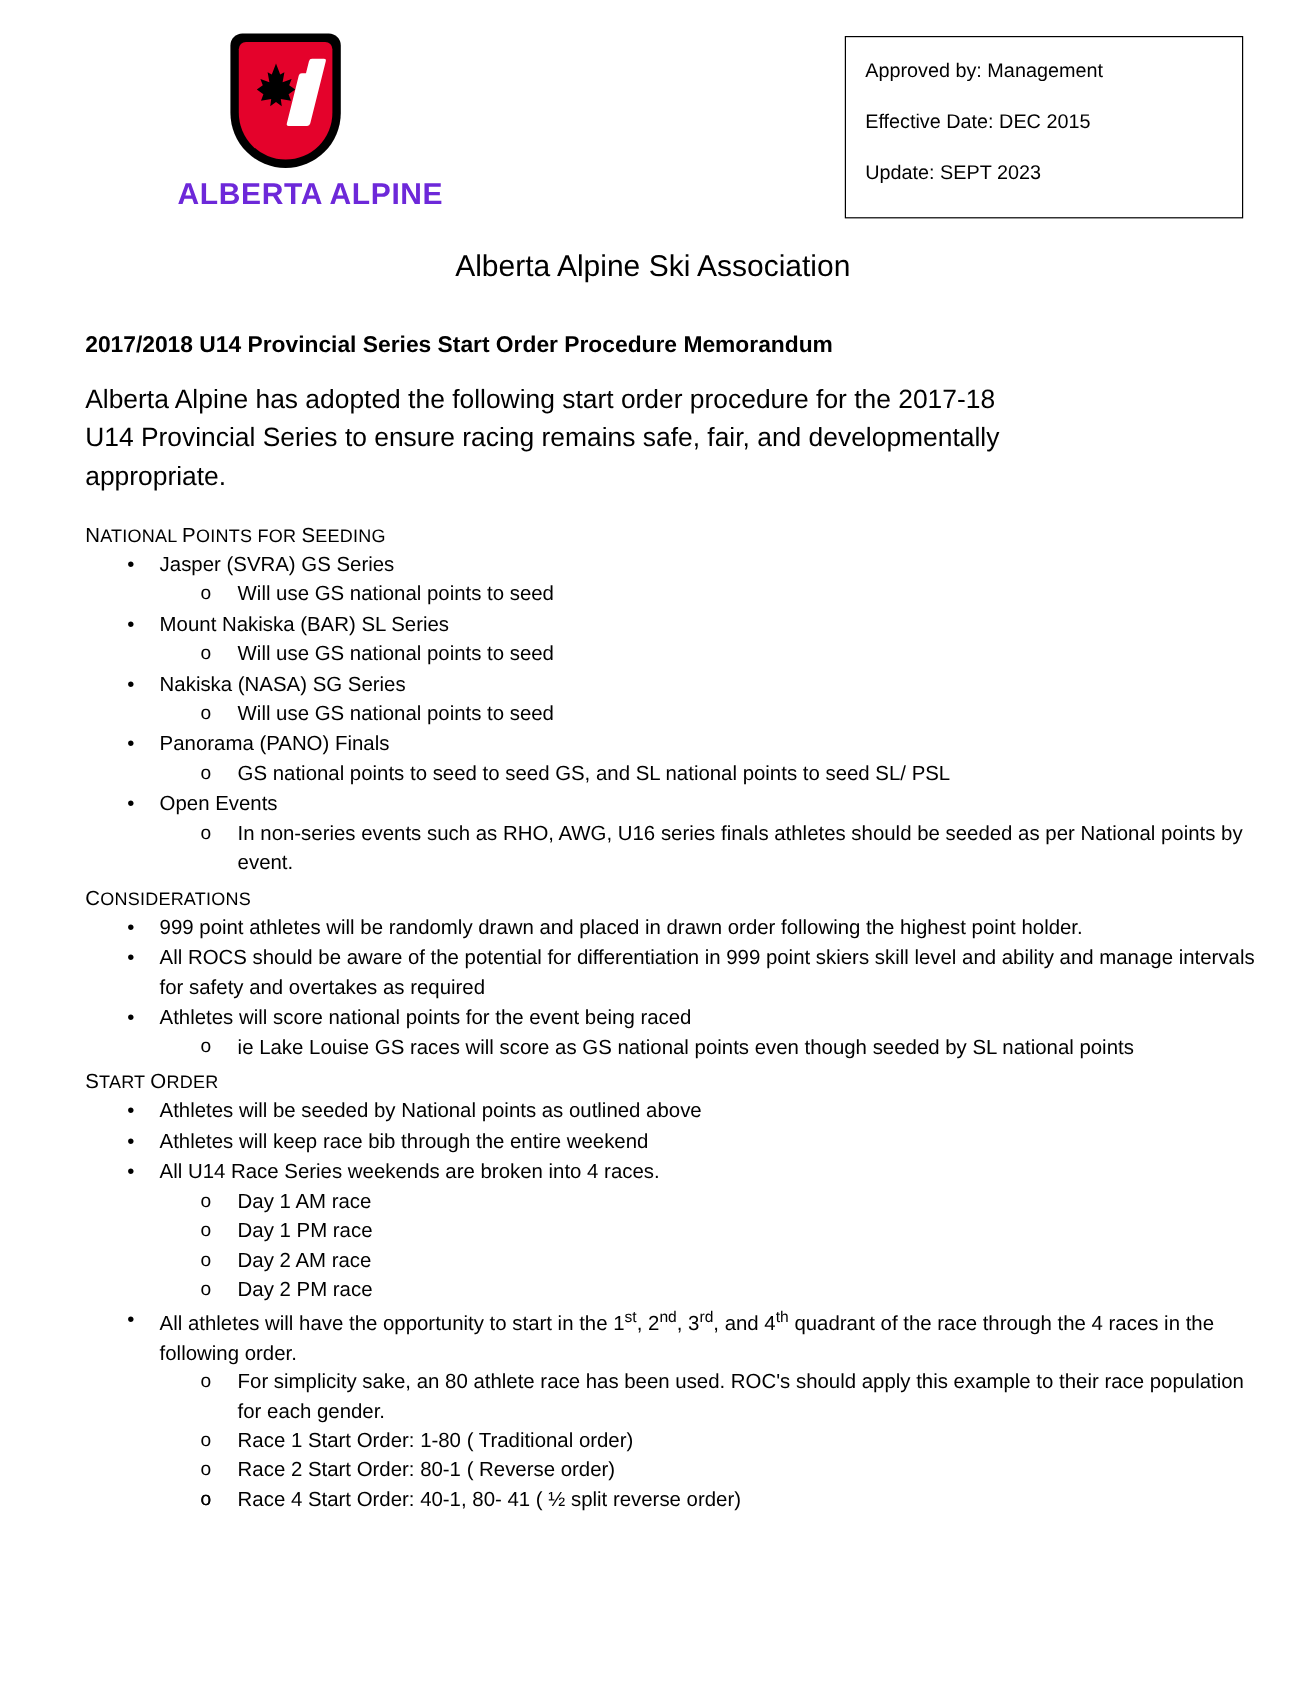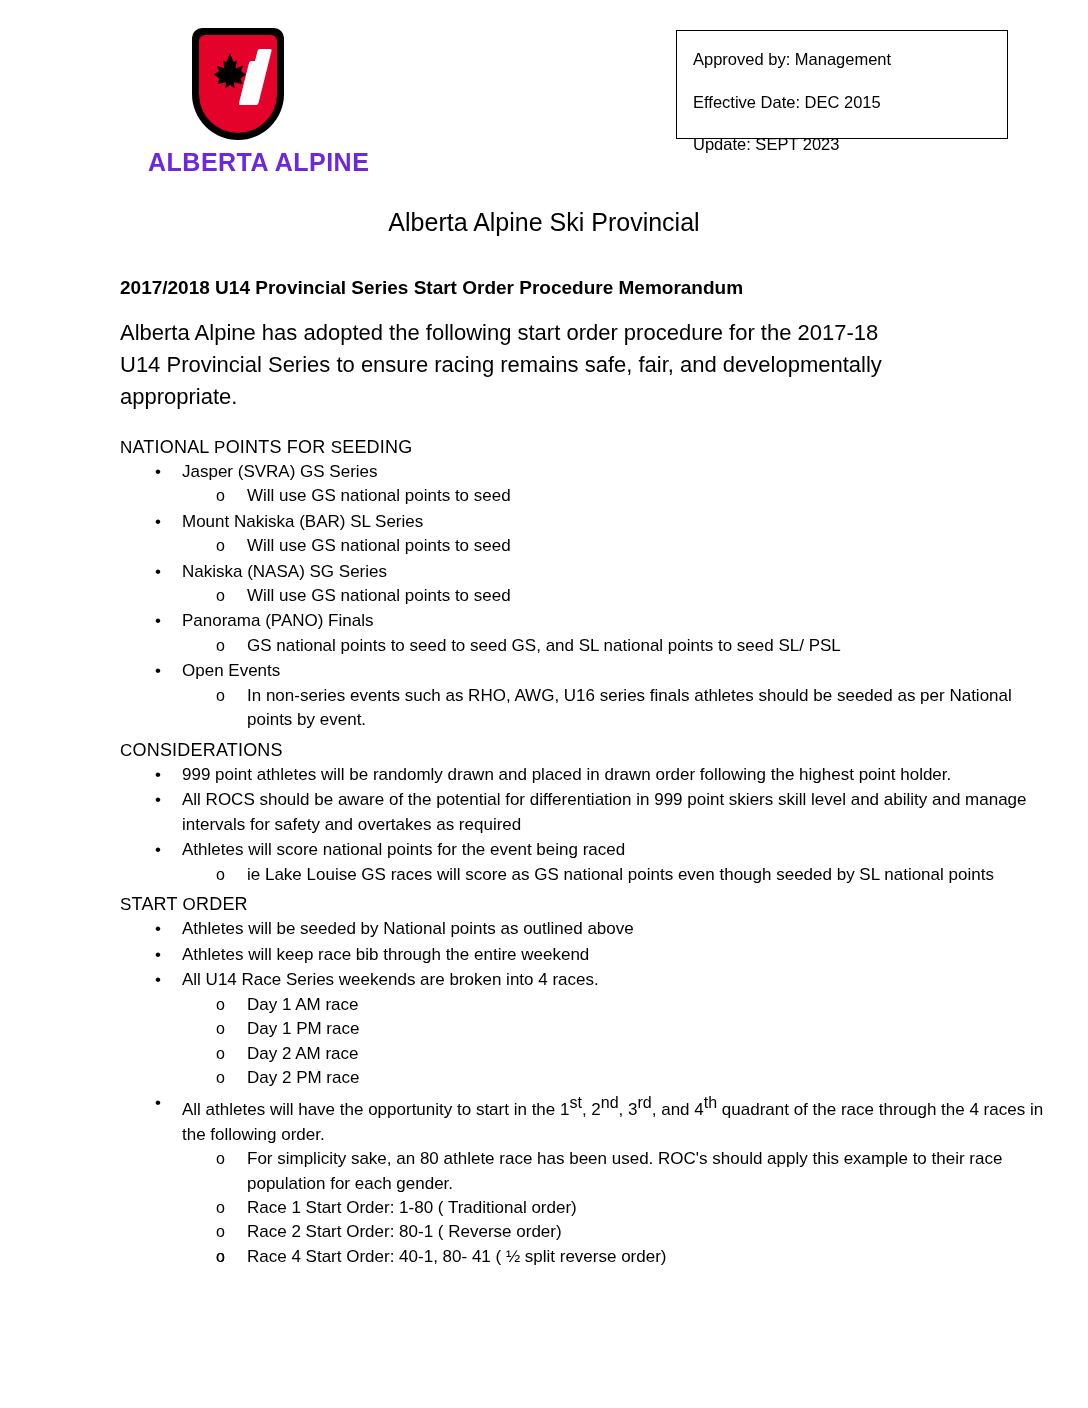--- a/index.html
+++ b/index.html
@@ -84,44 +84,44 @@
     font-family: "Liberation Sans", sans-serif;
     font-weight: bold;
     font-size: 25px;
     letter-spacing: 0.5px;
     color: #6d28d9;
     white-space: nowrap;
   }
 
   .approval-box {
     position: absolute;
-    left: 676px;
+    left: 704px;
     top: 30px;
     width: 332px;
-    height: 109px;
+    height: 152px;
     border: 1px solid #000000;
     box-sizing: border-box;
     padding: 20px 0 0 16px;
   }
   .approval-line {
     font-size: 16.5px;
     line-height: 1.0;
     margin-bottom: 26px;
     font-family: "Liberation Sans", sans-serif;
   }
 
   
   .doc-title {
     text-align: center;
     font-size: 25px;
     margin: 18px 0 0 0;
     font-family: "Liberation Sans", sans-serif;
   }
   .content {
-    padding: 0 40px 0 120px;
+    padding: 0 40px 0 71px;
   }
   .memo-title {
     font-size: 19px;
     font-weight: bold;
     margin: 40px 0 18px 0;
   }
   .intro {
     font-size: 22px;
     line-height: 1.45;
     margin: 0 0 24px 0;
@@ -131,21 +131,21 @@
   
   .section-head {
     font-size: 17px;
     margin: 0 0 2px 0;
     letter-spacing: 0.2px;
   }
   .section-head .first {
     font-size: 17px;
   }
   .section-head .rest {
-    font-size: 18px;
+    font-size: 15px;
   }
   .section-intro {
     font-size: 17px;
     line-height: 1.42;
     margin: 0 0 0 10px;
     max-width: 790px;
   }
 
   ul.lvl1 {
     list-style: none;
@@ -180,21 +180,21 @@
   }
   ul.lvl2 > li > .bullet2 {
     position: absolute;
     left: 34px;
     top: 0;
     font-size: 16px;
     line-height: 1.44;
   }
   .txt { display: inline; }
   .sec-gap { height: 6px; }
-  sup { font-size: 16px; vertical-align: super; }
+  sup { font-size: 13px; vertical-align: super; }
 </style>
 </head>
 <body>
 
 <div class="page">
 
   <div class="header">
 
     <div class="logo-block">
       <div class="logo-shield">
@@ -209,21 +209,21 @@
       <div class="logo-text">ALBERTA ALPINE</div>
     </div>
 
     <div class="approval-box">
       <div class="approval-line">Approved by: Management</div>
       <div class="approval-line">Effective Date: DEC 2015</div>
       <div class="approval-line">Update: SEPT 2023</div>
     </div>
   </div>
 
-  <div class="doc-title">Alberta Alpine Ski Provincial</div>
+  <div class="doc-title">Alberta Alpine Ski Association</div>
 
   <div class="content">
     <div class="memo-title">2017/2018 U14 Provincial Series Start Order Procedure Memorandum</div>
     <div class="intro">Alberta Alpine has adopted the following start order procedure for the 2017-18 U14 Provincial Series to ensure racing remains safe, fair, and developmentally appropriate.</div>
 
     <div id="sections-root">
         <div>
           <div class="section-head"><span class="first">N</span><span class="rest">ATIONAL </span><span class="first">P</span><span class="rest">OINTS FOR </span><span class="first">S</span><span class="rest">EEDING</span></div>
           <ul class="lvl1">
             <li><span class="bullet">•</span><span class="txt">Jasper (SVRA) GS Series</span><ul class="lvl2">

